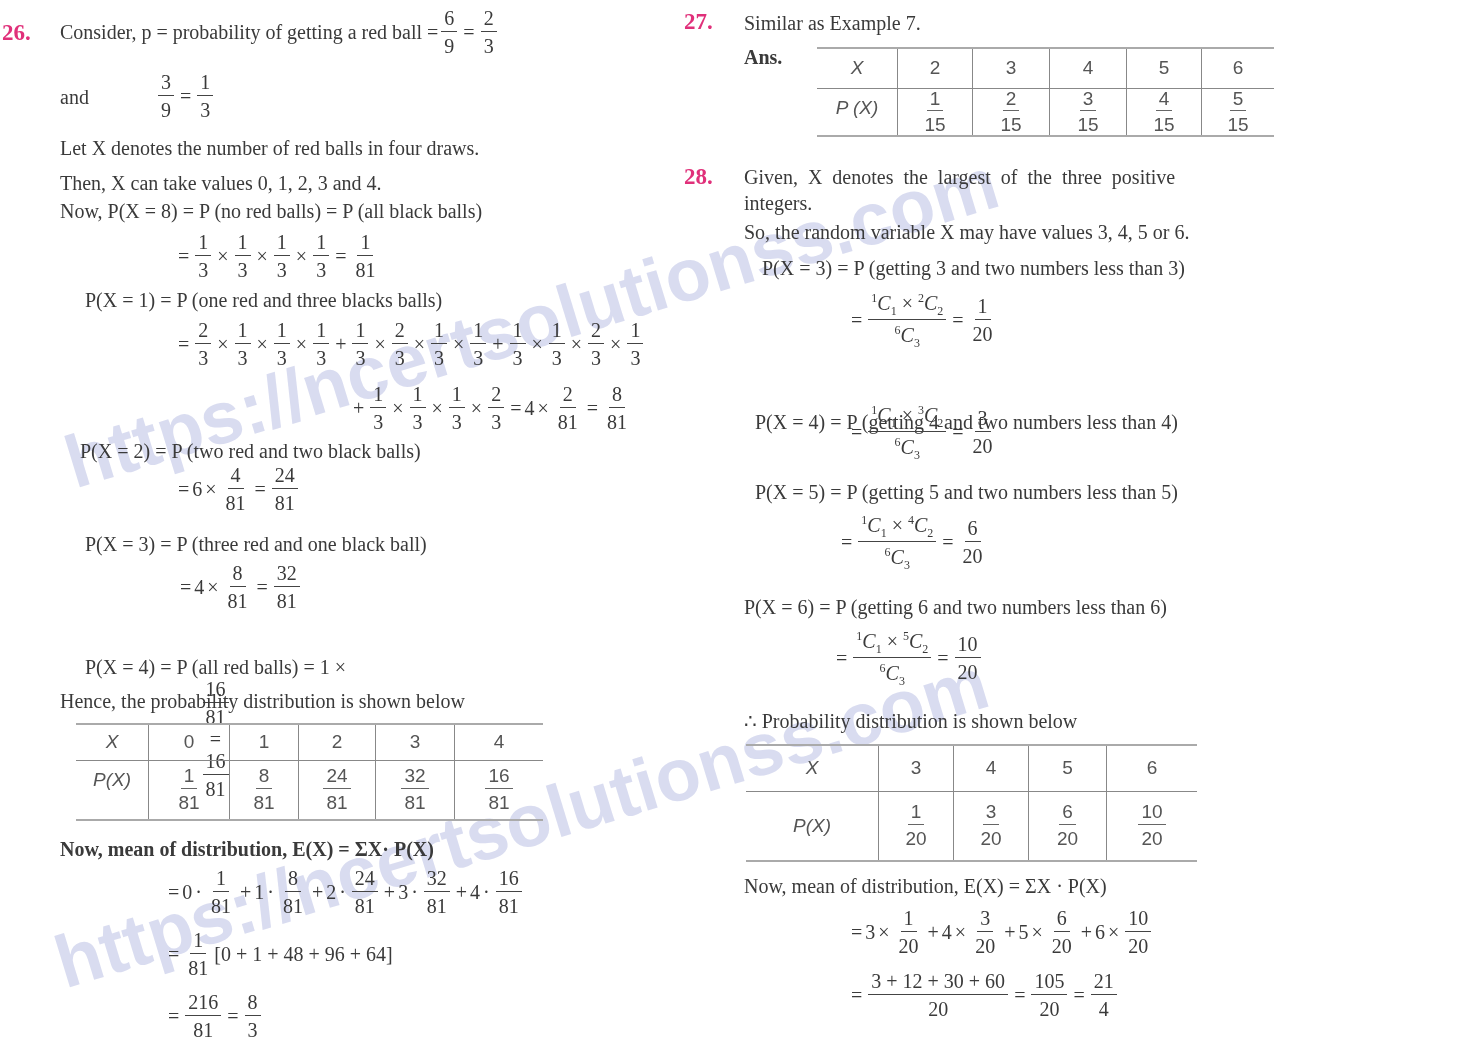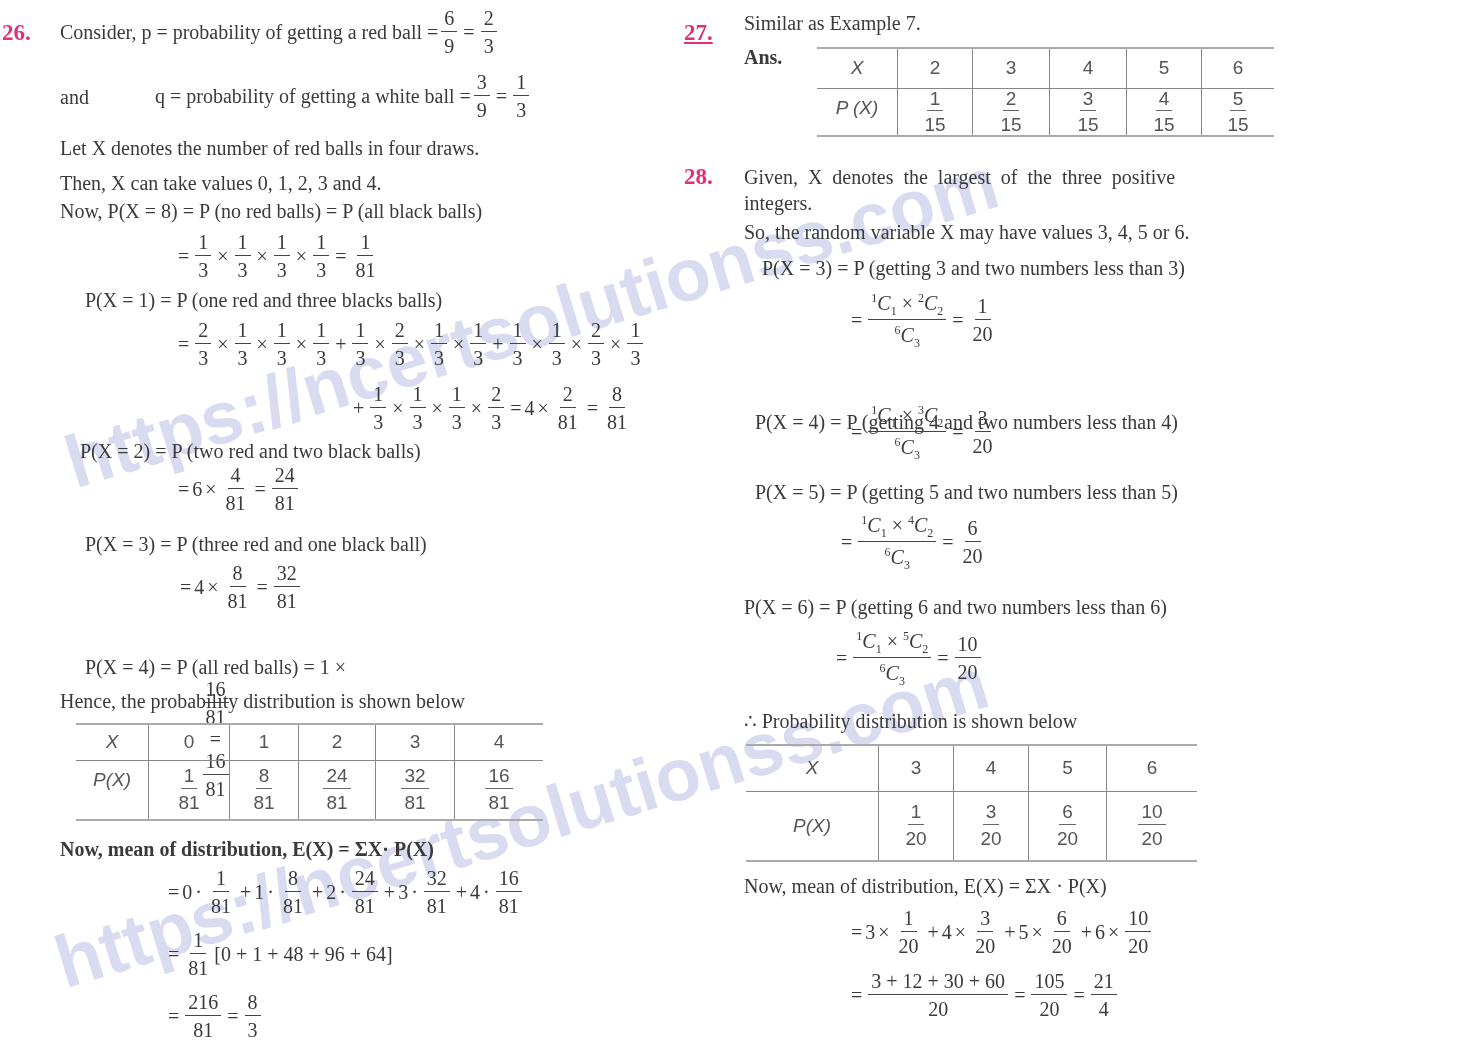--- a/index.html
+++ b/index.html
@@ -40,21 +40,20 @@
       <span class="d">9</span>
     </span>
   <span class="op">=</span>
   <span class="frac">
       <span class="n">2</span>
       <span class="d">3</span>
     </span>
 </div>
 <div class="abs" style="left:60px;top:86px;">and</div>
 <div class="abs eq" style="left:155px;top:72px;">
-  <span>q = probability of getting a white ball =</span>
   <span class="frac">
       <span class="n">3</span>
       <span class="d">9</span>
     </span>
   <span class="op">=</span>
   <span class="frac">
       <span class="n">1</span>
       <span class="d">3</span>
     </span>
 </div>
@@ -317,21 +316,21 @@
       <span class="n">216</span>
       <span class="d">81</span>
     </span>
     <span class="op">=</span>
   <span class="frac">
       <span class="n">8</span>
       <span class="d">3</span>
     </span>
 </div>
 
-<div class="abs qnum" style="left:684px;top:20px;text-decoration:underline;">27.</div>
+<div class="abs qnum" style="left:684px;top:9px;">27.</div>
 <div class="abs" style="left:744px;top:12px;">Similar as Example 7.</div>
 <div class="abs" style="left:744px;top:46px;font-weight:bold;">Ans.</div>
 <table class="pd" style="left:817px;top:47px;">
   <tbody>
       <tr class="hrow" style="height:40px;">
     <td style="width:80px;" class="hlab">X</td>
     <td style="width:74px;">2</td>
     <td style="width:76px;">3</td>
     <td style="width:76px;">4</td>
     <td style="width:74px;">5</td>

